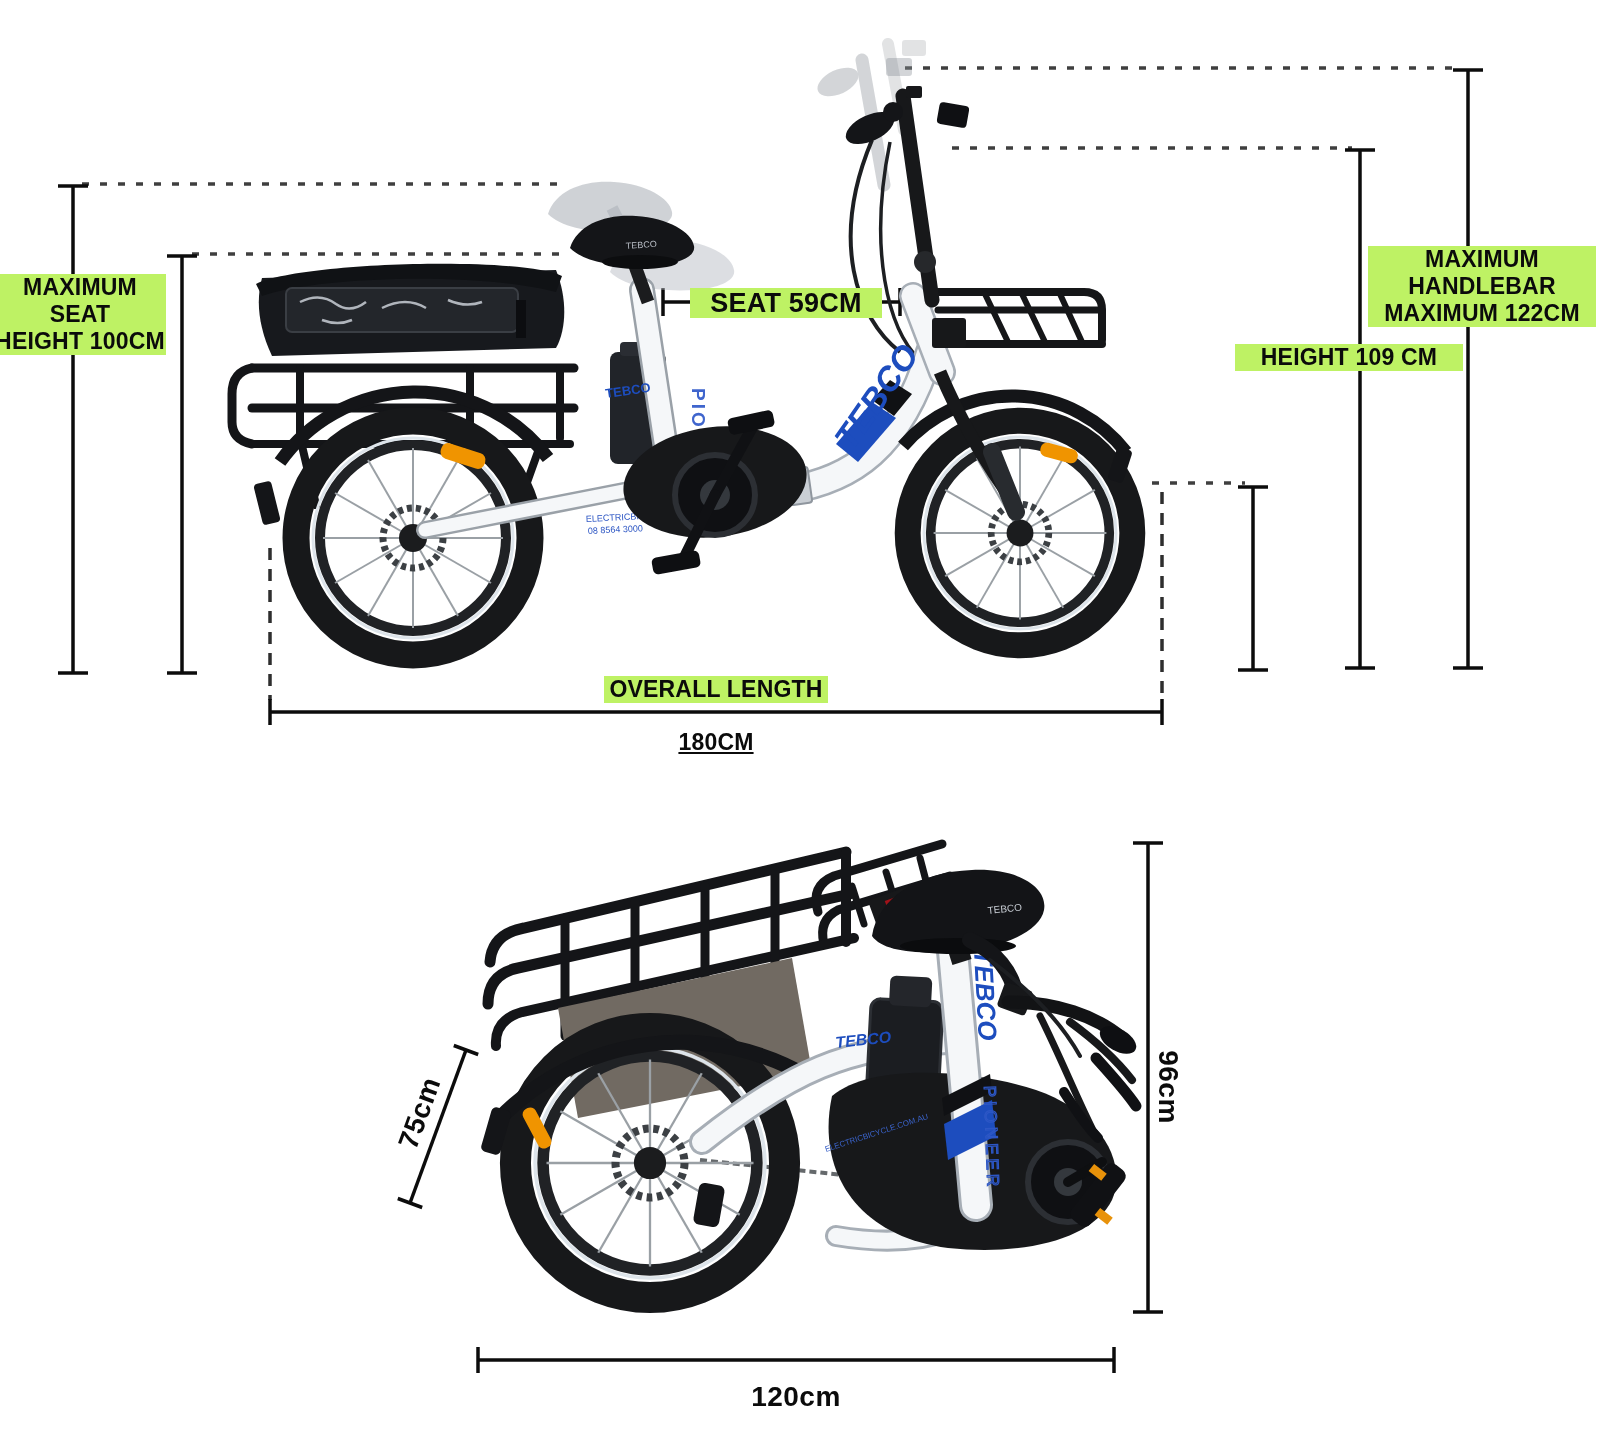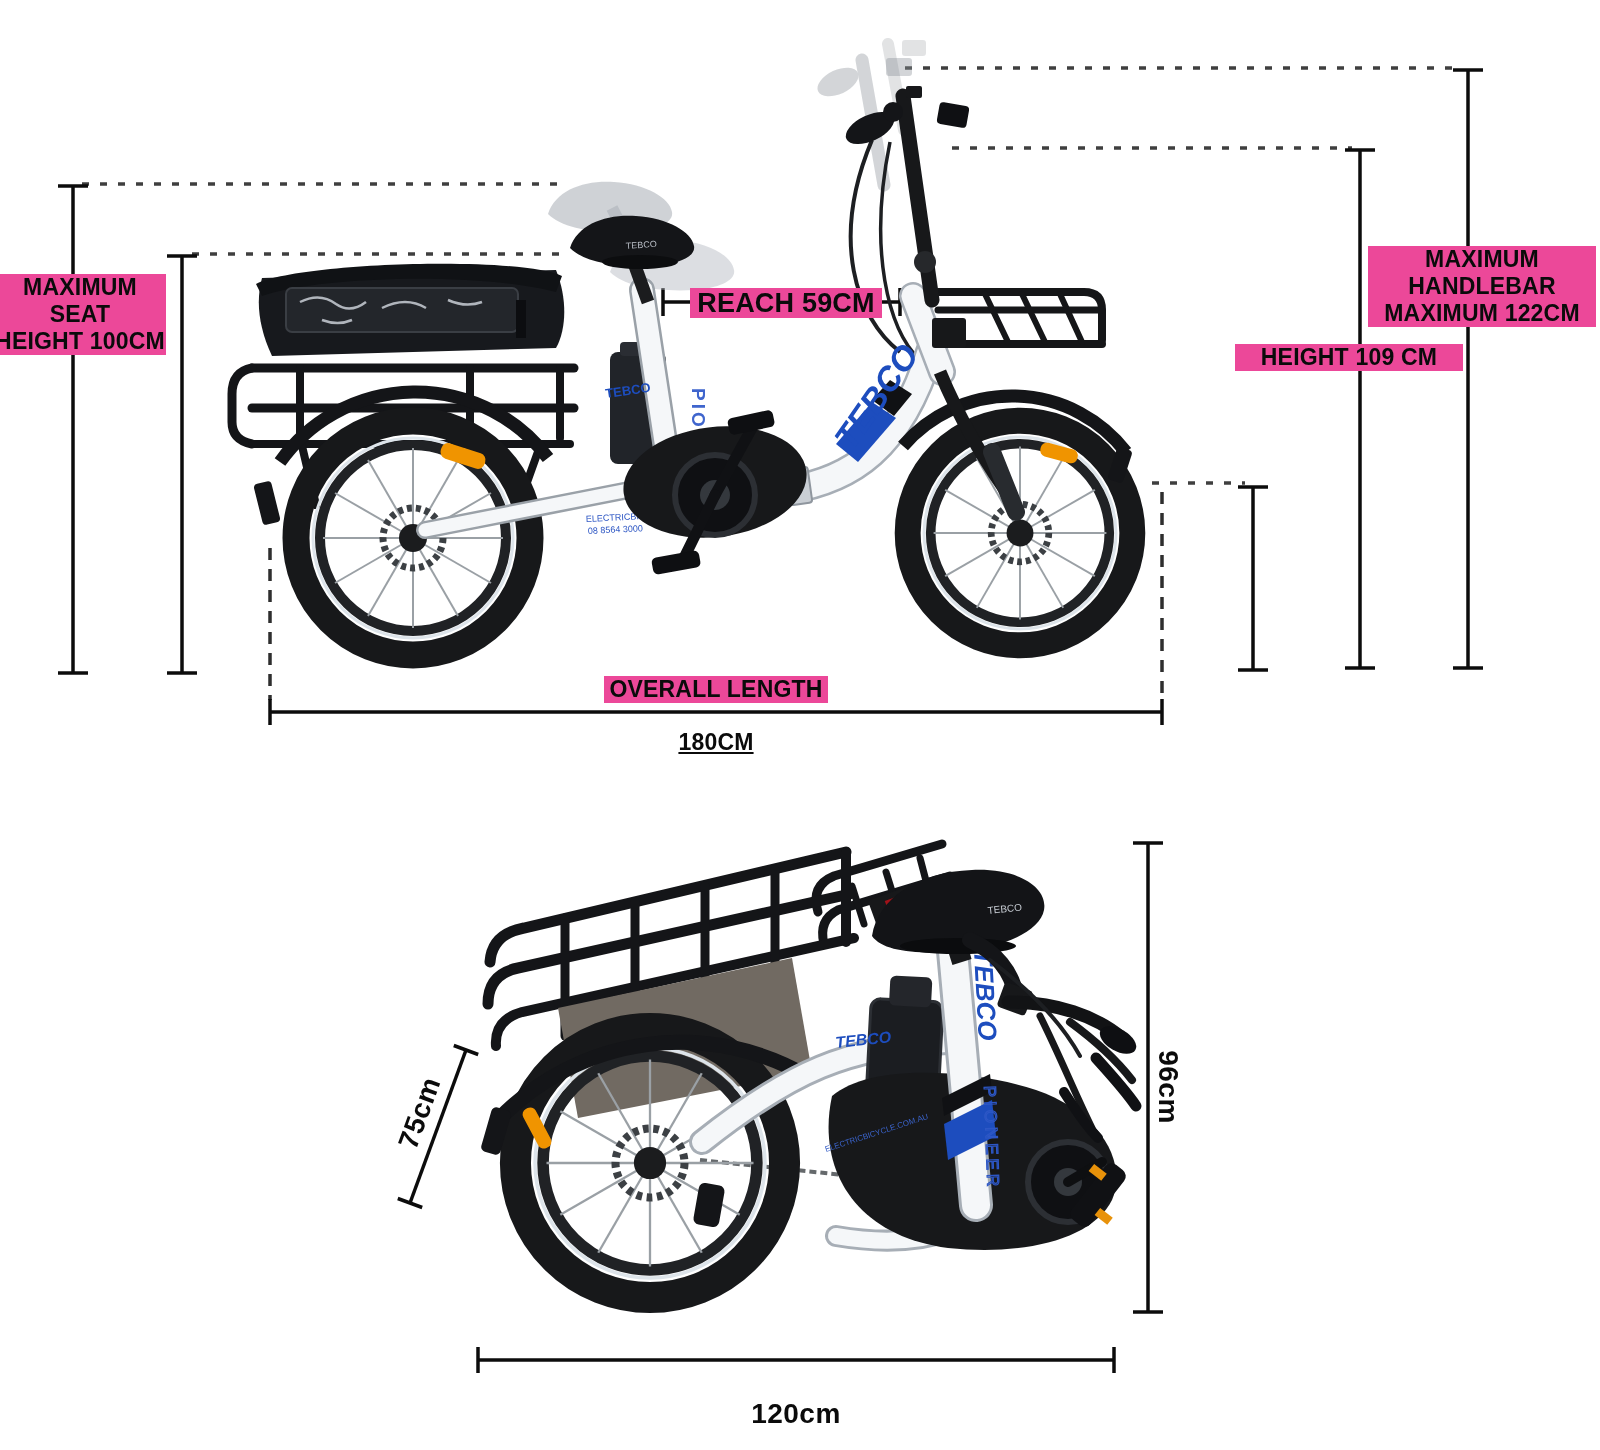--- a/index.html
+++ b/index.html
@@ -1,20 +1,20 @@
 <!DOCTYPE html>
 <html><head>
 <meta charset="utf-8">
 <style>
   html,body{margin:0;padding:0;background:#fff;}
   .canvas{position:relative;width:1600px;height:1450px;background:#ffffff;
           font-family:"Liberation Sans",sans-serif;overflow:hidden;}
   .canvas svg{position:absolute;left:0;top:0;}
   .dim-label{position:absolute;color:#0b0b0b;font-weight:bold;text-align:center;
-             line-height:27px;font-size:23px;background:#ec4899;letter-spacing:.2px;}
+             line-height:27px;font-size:23px;background:#bef264;letter-spacing:.2px;}
   .dim-label.nobg{background:transparent;text-decoration:underline;}
   .reach{font-size:27px;line-height:30px;padding:0 4px;}
   .big-num{font-size:28px;line-height:30px;background:transparent;letter-spacing:.5px;}
   .rot70{transform:rotate(-70deg);}
   .rot90{transform:rotate(90deg);}
   .svgtext{font-family:"Liberation Sans",sans-serif;}
 </style>
 </head>
 <body>
 
@@ -322,34 +322,34 @@
     <text class="svgtext" x="826" y="1152" font-size="8" fill="#3a62c8" transform="rotate(-18 826 1152)">ELECTRICBICYCLE.COM.AU</text>
   </g>
 </svg>
 
 <div class="dim-label" style="left:-6px;top:274px;width:172px;">
   <div>MAXIMUM SEAT</div>
   <div>HEIGHT 100CM</div>
 </div>
 
 
-<div class="dim-label reach" style="left:690px;top:288px;width:184px;">REACH 59CM</div>
+<div class="dim-label reach" style="left:690px;top:288px;width:184px;">SEAT 59CM</div>
 
 <div class="dim-label" style="left:1368px;top:246px;width:228px;">
   <div>MAXIMUM HANDLEBAR</div>
   <div>MAXIMUM 122CM</div>
 </div>
 
 <div class="dim-label" style="left:1235px;top:344px;width:228px;">
   <div>HEIGHT 109 CM</div>
 </div>
 
 
 <div class="dim-label" style="left:604px;top:676px;width:224px;">OVERALL LENGTH</div>
 <div class="dim-label nobg" style="left:636px;top:729px;width:160px;">180CM</div>
 
 <div class="dim-label big-num rot70" style="left:368px;top:1098px;width:104px;">75cm</div>
 
 <div class="dim-label big-num rot90" style="left:1118px;top:1072px;width:100px;">96cm</div>
 
-<div class="dim-label big-num" style="left:712px;top:1382px;width:168px;margin-top:17px;">120cm</div>
+<div class="dim-label big-num" style="left:712px;top:1382px;width:168px;">120cm</div>
 
 </div>
 
 </body></html>

